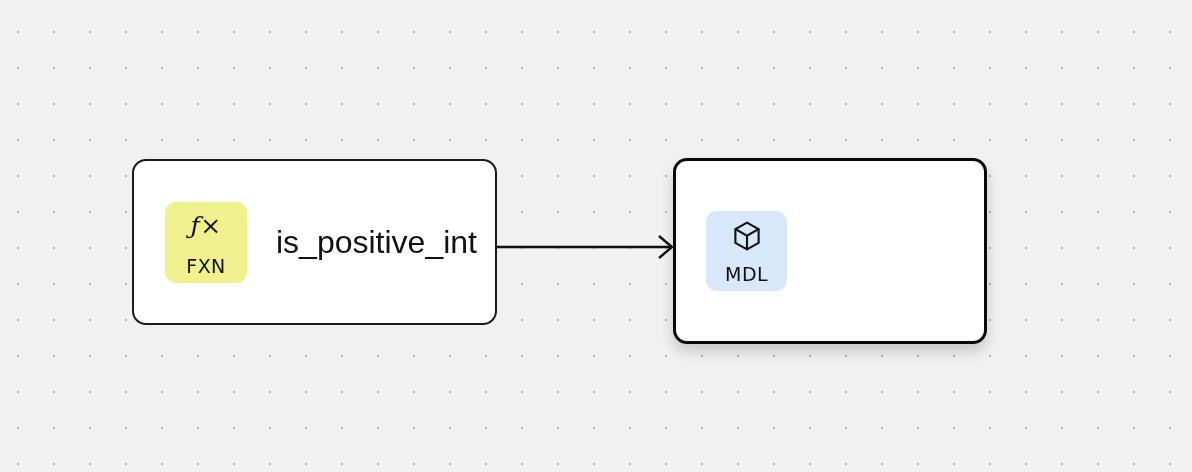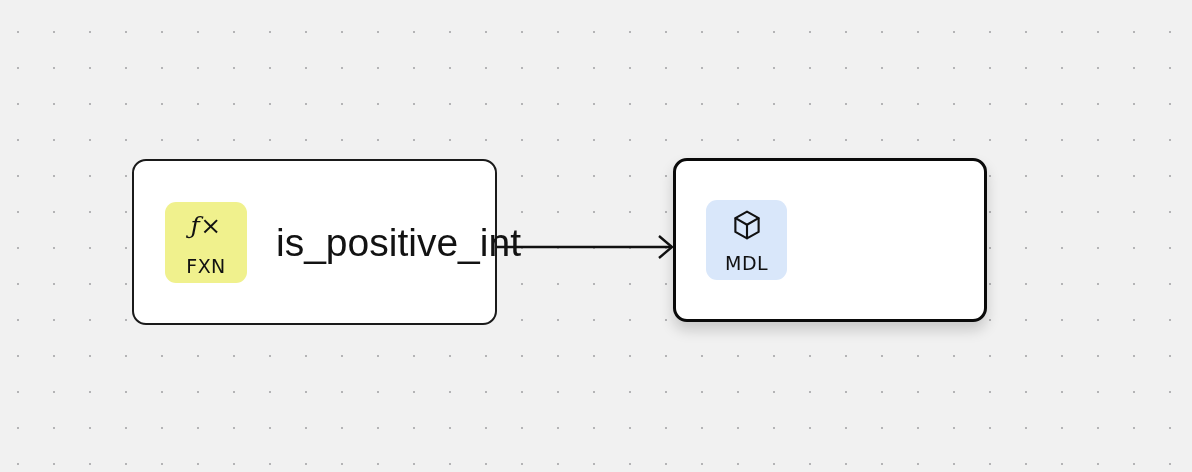--- a/index.html
+++ b/index.html
@@ -51,21 +51,21 @@
     top: 159px;
     width: 365px;
     height: 166px;
     border: 2px solid #1a1a1a;
   }
 
   .node.mdl-node {
     left: 673px;
     top: 158px;
     width: 314px;
-    height: 164px;
+    height: 186px;
     border: 3.5px solid #0a0a0a;
     box-shadow: 0 8px 14px rgba(0, 0, 0, 0.17);
   }
 
   
   .badge {
     box-sizing: border-box;
     border-radius: 11px;
     display: flex;
     flex-direction: column;
@@ -109,21 +109,21 @@
     font-family: "DejaVu Sans", sans-serif;
     font-size: 19px;
     line-height: 1;
     color: #111111;
     letter-spacing: 0.4px;
     margin-top: 12px;
   }
 
   .node-label {
     font-family: "Liberation Sans", sans-serif;
-    font-size: 39px;
+    font-size: 32px;
     color: #121212;
     white-space: nowrap;
     line-height: 1;
   }
 
   .fxn-node .node-label {
     margin-left: 29px;
   }
 
   .mdl-node .node-label {

